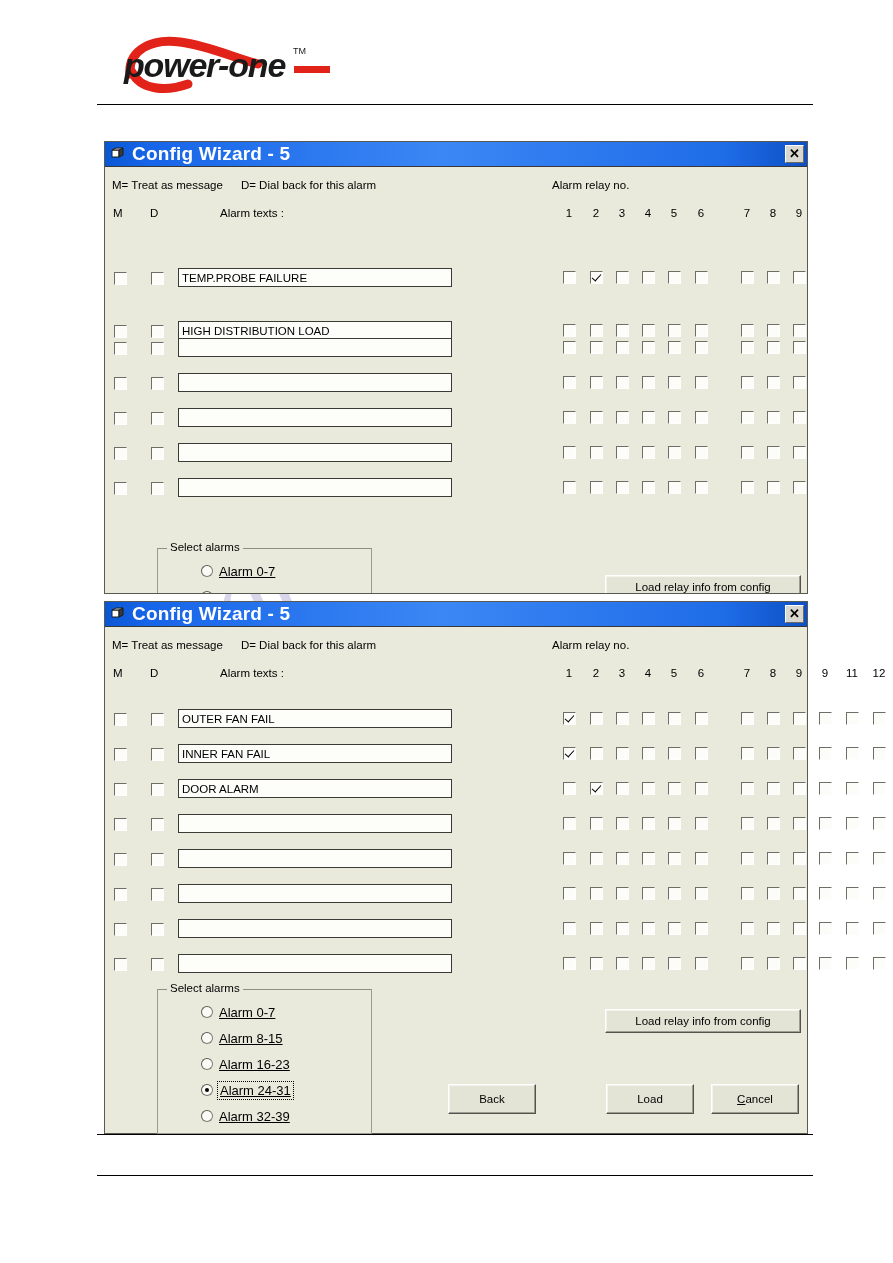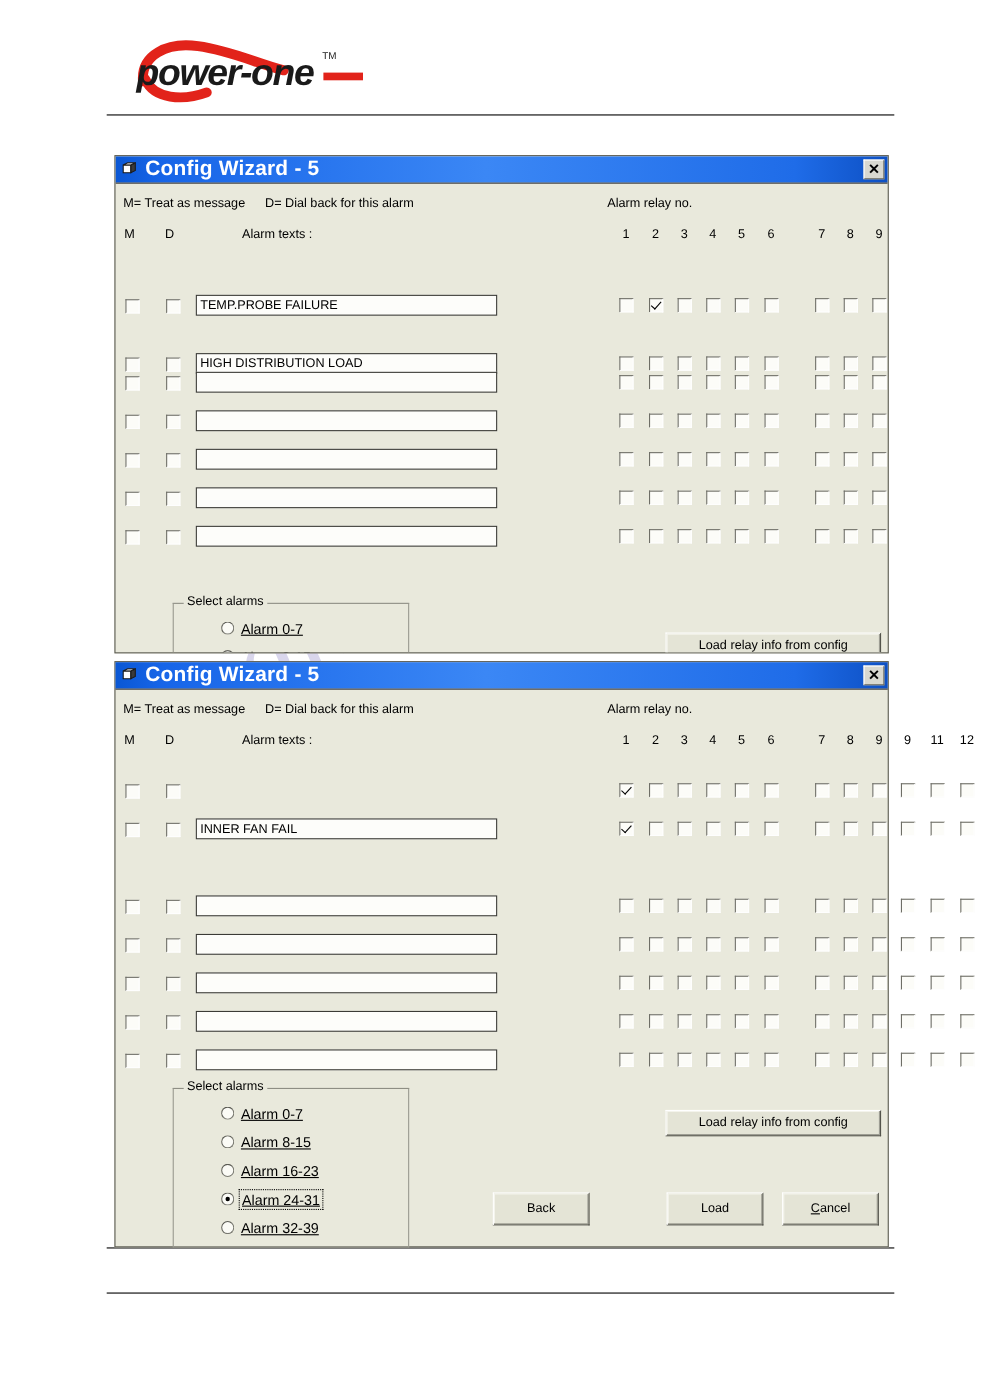--- a/index.html
+++ b/index.html
@@ -485,39 +485,57 @@
           <span class="relay-num" style="left: 633px;">7</span>
           <span class="relay-num" style="left: 659px;">8</span>
           <span class="relay-num" style="left: 685px;">9</span>
           <span class="relay-num" style="left: 711px;">9</span>
           <span class="relay-num" style="left: 738px;">11</span>
           <span class="relay-num" style="left: 765px;">12</span>
         </div>
         <div class="alarm-row" style="top: 82px;">
           <div class="cb cb-m" style="top: 4px;"></div>
           <div class="cb cb-d" style="top: 4px;"></div>
+          <input class="alarm-input" type="text" placeholder="" value="OUTER FAN FAIL" style="top: 0px;">
           <div class="cb relay-cb checked" style="left: 458px; top: 3px;"></div>
           <div class="cb relay-cb" style="left: 485px; top: 3px;"></div>
           <div class="cb relay-cb" style="left: 511px; top: 3px;"></div>
           <div class="cb relay-cb" style="left: 537px; top: 3px;"></div>
           <div class="cb relay-cb" style="left: 563px; top: 3px;"></div>
           <div class="cb relay-cb" style="left: 590px; top: 3px;"></div>
           <div class="cb relay-cb" style="left: 636px; top: 3px;"></div>
           <div class="cb relay-cb" style="left: 662px; top: 3px;"></div>
           <div class="cb relay-cb" style="left: 688px; top: 3px;"></div>
           <div class="cb relay-cb" style="left: 714px; top: 3px;"></div>
           <div class="cb relay-cb" style="left: 741px; top: 3px;"></div>
           <div class="cb relay-cb" style="left: 768px; top: 3px;"></div>
         </div>
         <div class="alarm-row" style="top: 117px;">
           <div class="cb cb-m" style="top: 4px;"></div>
           <div class="cb cb-d" style="top: 4px;"></div>
           <input class="alarm-input" type="text" placeholder="" value="INNER FAN FAIL" style="top: 0px;">
           <div class="cb relay-cb checked" style="left: 458px; top: 3px;"></div>
           <div class="cb relay-cb" style="left: 485px; top: 3px;"></div>
+          <div class="cb relay-cb" style="left: 511px; top: 3px;"></div>
+          <div class="cb relay-cb" style="left: 537px; top: 3px;"></div>
+          <div class="cb relay-cb" style="left: 563px; top: 3px;"></div>
+          <div class="cb relay-cb" style="left: 590px; top: 3px;"></div>
+          <div class="cb relay-cb" style="left: 636px; top: 3px;"></div>
+          <div class="cb relay-cb" style="left: 662px; top: 3px;"></div>
+          <div class="cb relay-cb" style="left: 688px; top: 3px;"></div>
+          <div class="cb relay-cb" style="left: 714px; top: 3px;"></div>
+          <div class="cb relay-cb" style="left: 741px; top: 3px;"></div>
+          <div class="cb relay-cb" style="left: 768px; top: 3px;"></div>
+        </div>
+        <div class="alarm-row" style="top: 152px;">
+          <div class="cb cb-m" style="top: 4px;"></div>
+          <div class="cb cb-d" style="top: 4px;"></div>
+          <input class="alarm-input" type="text" placeholder="" value="DOOR ALARM" style="top: 0px;">
+          <div class="cb relay-cb" style="left: 458px; top: 3px;"></div>
+          <div class="cb relay-cb checked" style="left: 485px; top: 3px;"></div>
           <div class="cb relay-cb" style="left: 511px; top: 3px;"></div>
           <div class="cb relay-cb" style="left: 537px; top: 3px;"></div>
           <div class="cb relay-cb" style="left: 563px; top: 3px;"></div>
           <div class="cb relay-cb" style="left: 590px; top: 3px;"></div>
           <div class="cb relay-cb" style="left: 636px; top: 3px;"></div>
           <div class="cb relay-cb" style="left: 662px; top: 3px;"></div>
           <div class="cb relay-cb" style="left: 688px; top: 3px;"></div>
           <div class="cb relay-cb" style="left: 714px; top: 3px;"></div>
           <div class="cb relay-cb" style="left: 741px; top: 3px;"></div>
           <div class="cb relay-cb" style="left: 768px; top: 3px;"></div>

